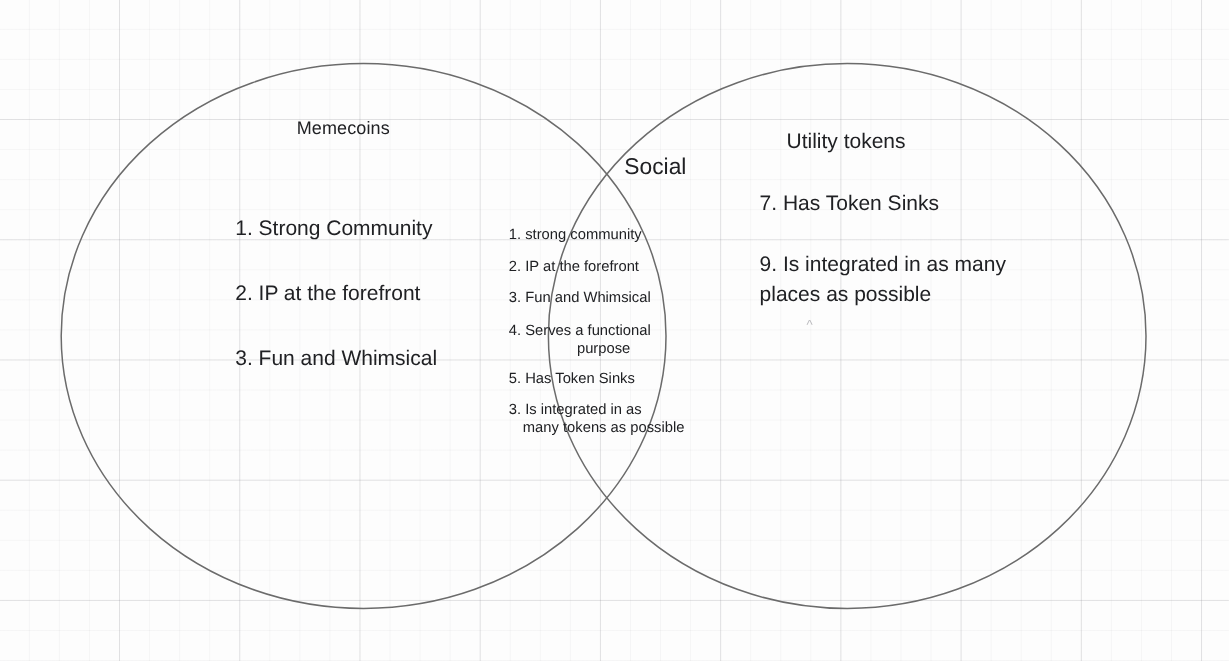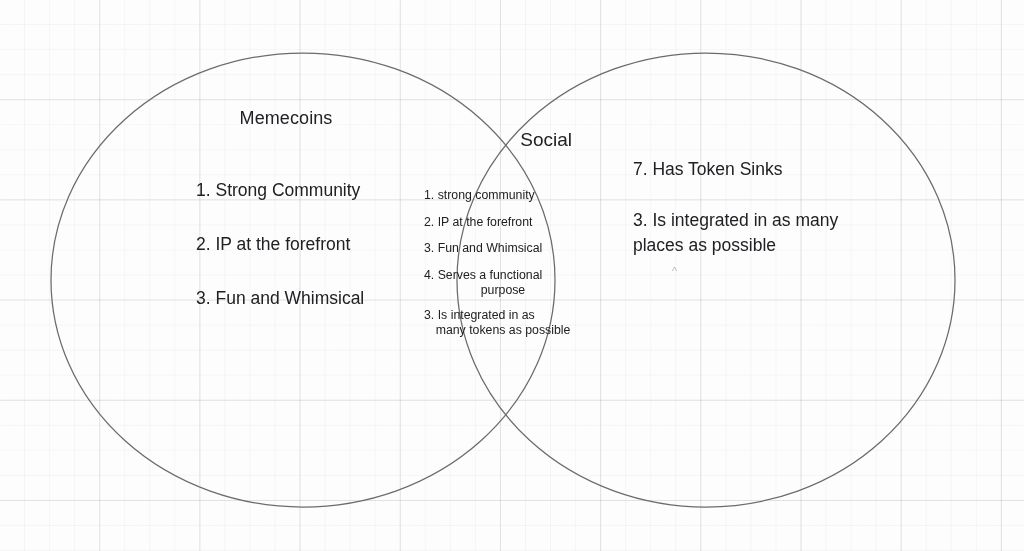--- a/index.html
+++ b/index.html
@@ -50,24 +50,24 @@
 
   .blk {
     position: absolute;
     color: #202124;
     -webkit-font-smoothing: antialiased;
   }
 
   
   #left-title {
     left: 186px;
-    top: 106px;
+    top: 96px;
     width: 200px;
     text-align: center;
-    font-size: 18px;
+    font-size: 15px;
     line-height: 24px;
     letter-spacing: 0.1px;
   }
   #left-list {
     left: 196px;
     top: 178px;
     width: 240px;
     font-size: 17.5px;
     line-height: 24px;
   }
@@ -174,27 +174,31 @@
         <span class="lead">2. IP at the forefront</span>
       </div>
       <div class="li">
         <span class="lead">3. Fun and Whimsical</span>
       </div>
       <div class="li tight">
         <span class="lead">4. Serves a functional</span>
         <span class="cont">purpose</span>
       </div>
       <div class="li">
+        <span class="lead">5. Has Token Sinks</span>
+      </div>
+      <div class="li">
         <span class="lead">3. Is integrated in as</span>
         <span class="cont">many tokens as possible</span>
       </div>
     </div>
 
+    <div class="blk" id="right-title">Utility tokens</div>
 
     <div class="blk" id="right-list">
       <div class="li">7. Has Token Sinks</div>
-      <div class="li">3. Is integrated in as many places as possible</div>
+      <div class="li">9. Is integrated in as many places as possible</div>
     </div>
 
     <div id="caret-artifact">^</div>
 
   </div>
 </div>
 
 </body></html>

